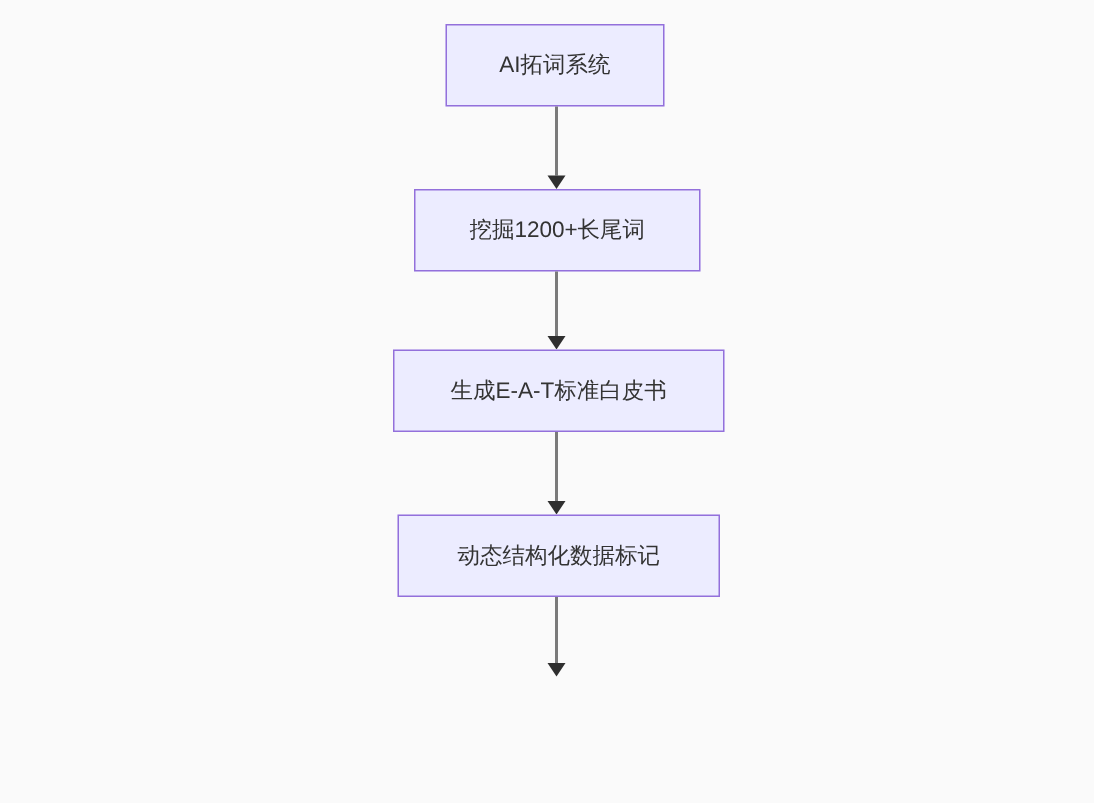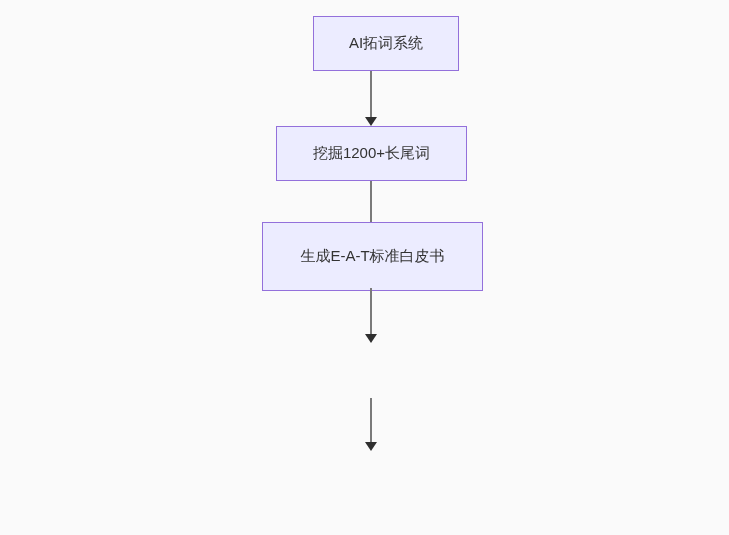--- a/index.html
+++ b/index.html
@@ -27,23 +27,23 @@
     background: var(--node-fill);
     border: 1.5px solid var(--node-border);
     color: var(--text);
     font-size: 15px;
     display: flex;
     align-items: center;
     justify-content: center;
     text-align: center;
     white-space: nowrap;
   }
-  .node-1 { left: 313px; top: 16px;  width: 146px; height: 55px; }
+  .node-1 { left: 297px; top: 16px;  width: 146px; height: 55px; }
   .node-2 { left: 276px; top: 126px; width: 191px; height: 55px; text-align: center; }
-  .node-3 { left: 262px; top: 222px; width: 221px; height: 69px; }
+  .node-3 { left: 262px; top: 233px; width: 221px; height: 55px; }
   .node-4 { left: 265px; top: 343px; width: 215px; height: 55px; }
   .node-5 { left: 253px; top: 451px; width: 234px; height: 56px; }
   .flow-arrow {
     position: absolute;
     width: 14px;
     display: flex;
     flex-direction: column;
     align-items: center;
   }
   .arrow-1 { left: 364px; top: 71px;  height: 55px; }
@@ -87,20 +87,23 @@
 
   <div class="flow-node node-3">
     <span>生成E-A-T标准白皮书</span>
   </div>
 
   <div class="flow-arrow arrow-3">
     <div class="arrow-shaft"></div>
     <div class="arrowhead"></div>
   </div>
 
+  <div class="flow-node node-4">
+    <span>动态结构化数据标记</span>
+  </div>
 
   <div class="flow-arrow arrow-4">
     <div class="arrow-shaft"></div>
     <div class="arrowhead"></div>
   </div>
 
 
 </div>
 
 </body></html>

